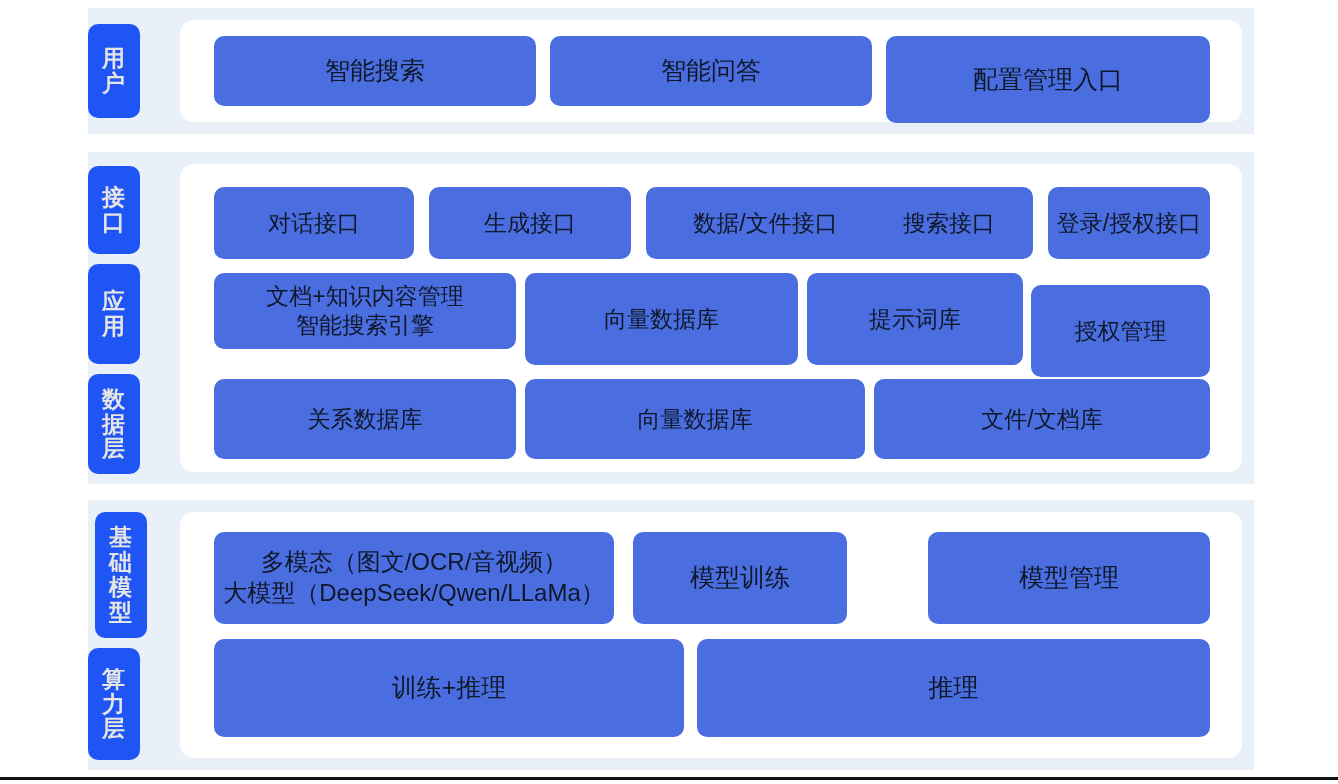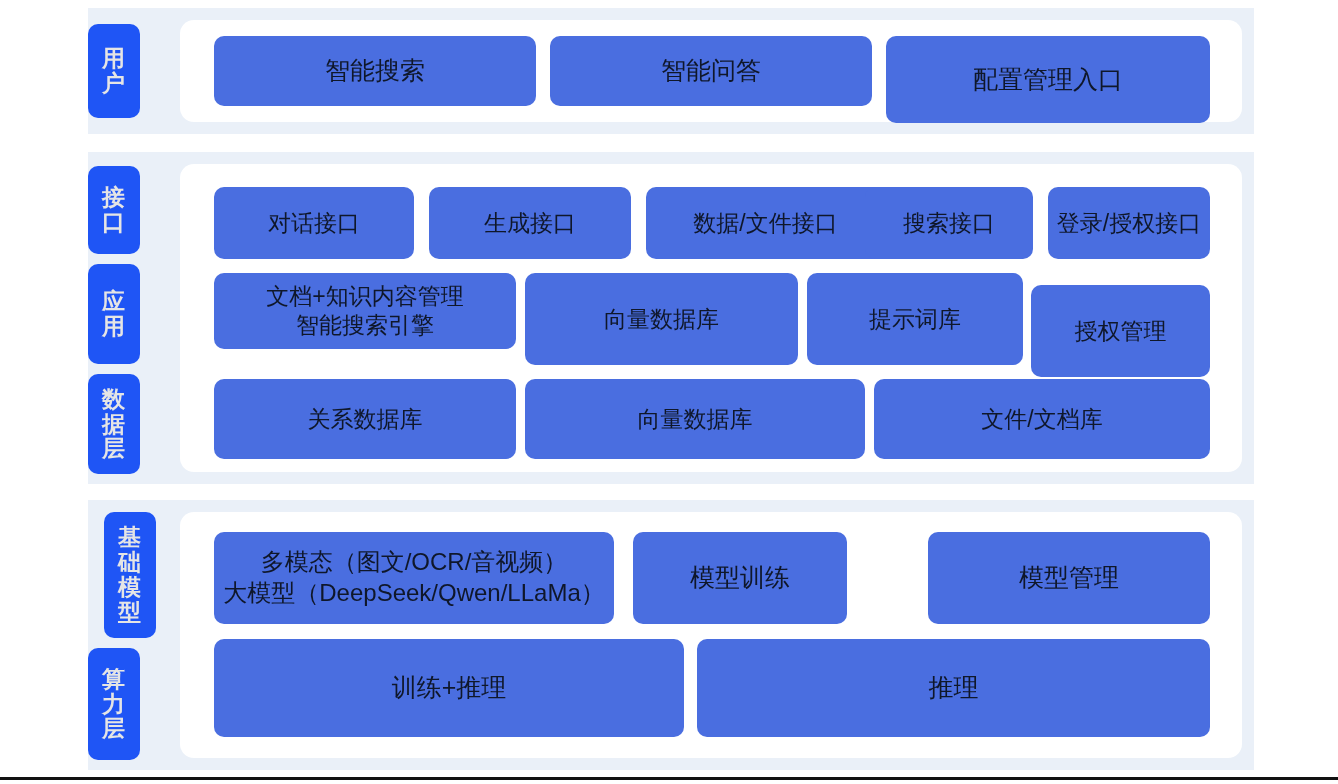--- a/index.html
+++ b/index.html
@@ -52,21 +52,21 @@
   }
   .tab span { display: block; width: 24px; word-break: break-all; }
 
   
   .sec-user .tab { position: absolute; left: 0; top: 16px; height: 94px; width: 52px; }
 
   .sec-mid .tab-jk { position: absolute; left: 0; top: 14px;  height: 88px;  width: 52px; }
   .sec-mid .tab-yy { position: absolute; left: 0; top: 112px; height: 100px; width: 52px; }
   .sec-mid .tab-sj { position: absolute; left: 0; top: 222px; height: 100px; width: 52px; }
 
-  .sec-base .tab-jc { position: absolute; left: 16px; top: 12px;  height: 126px; width: 52px; }
+  .sec-base .tab-jc { position: absolute; left: 7px; top: 12px;  height: 126px; width: 52px; }
   .sec-base .tab-sl { position: absolute; left: 0; top: 148px; height: 112px; width: 52px; }
 
   
   .whitepanel {
     position: absolute;
     background: #ffffff;
     border-radius: 14px;
   }
   .sec-user .whitepanel { left: 92px; top: 12px; width: 1062px; height: 102px; }
   .sec-mid  .whitepanel { left: 92px; top: 12px; width: 1062px; height: 308px; }

